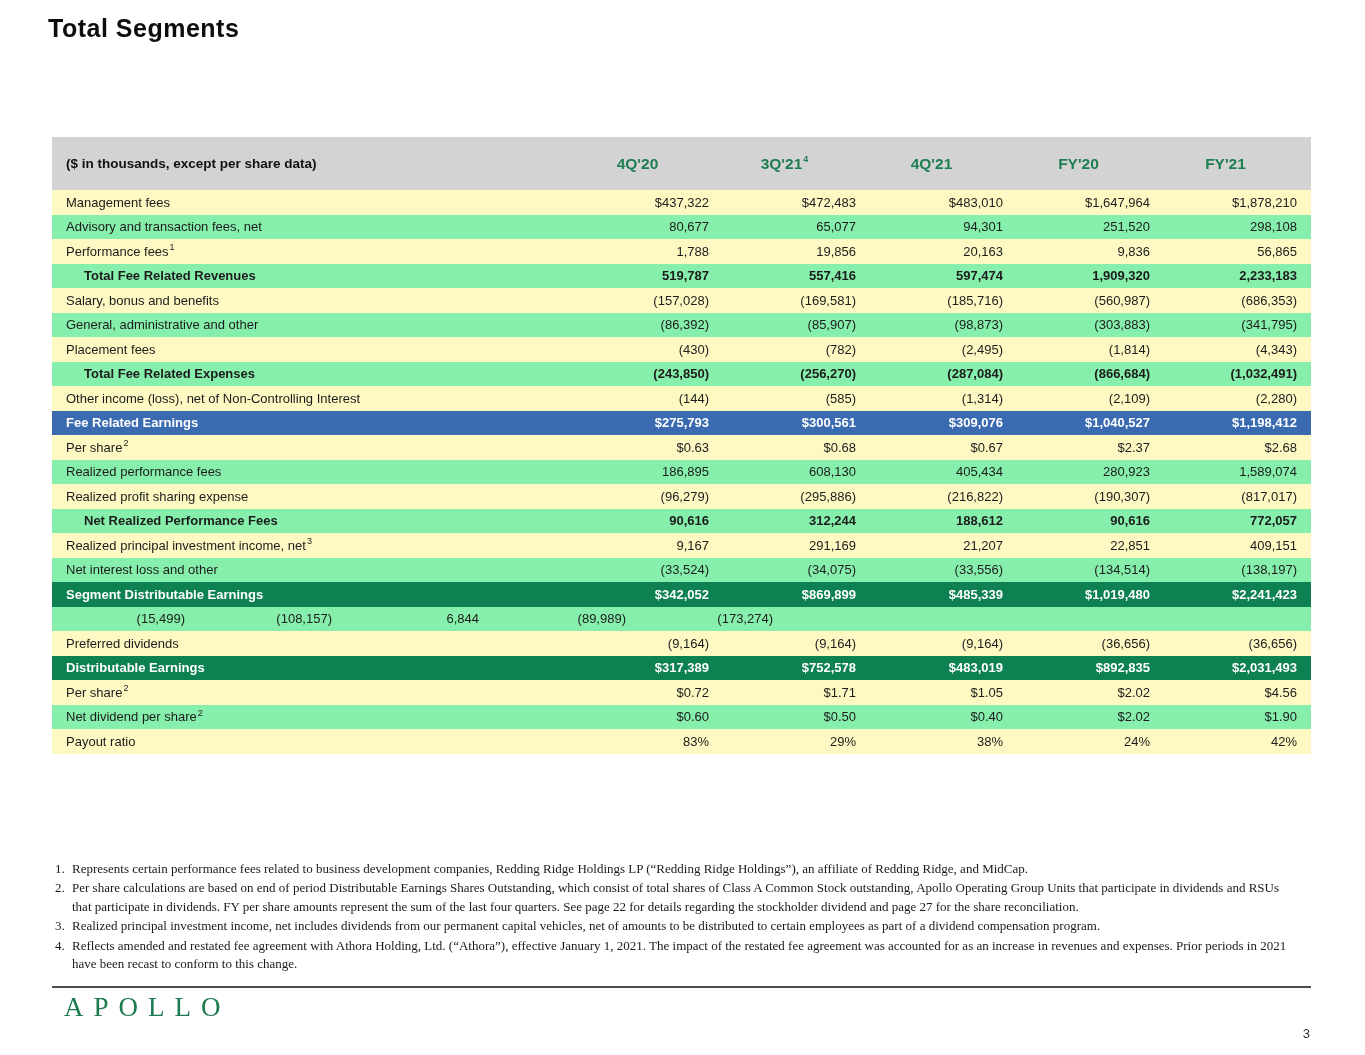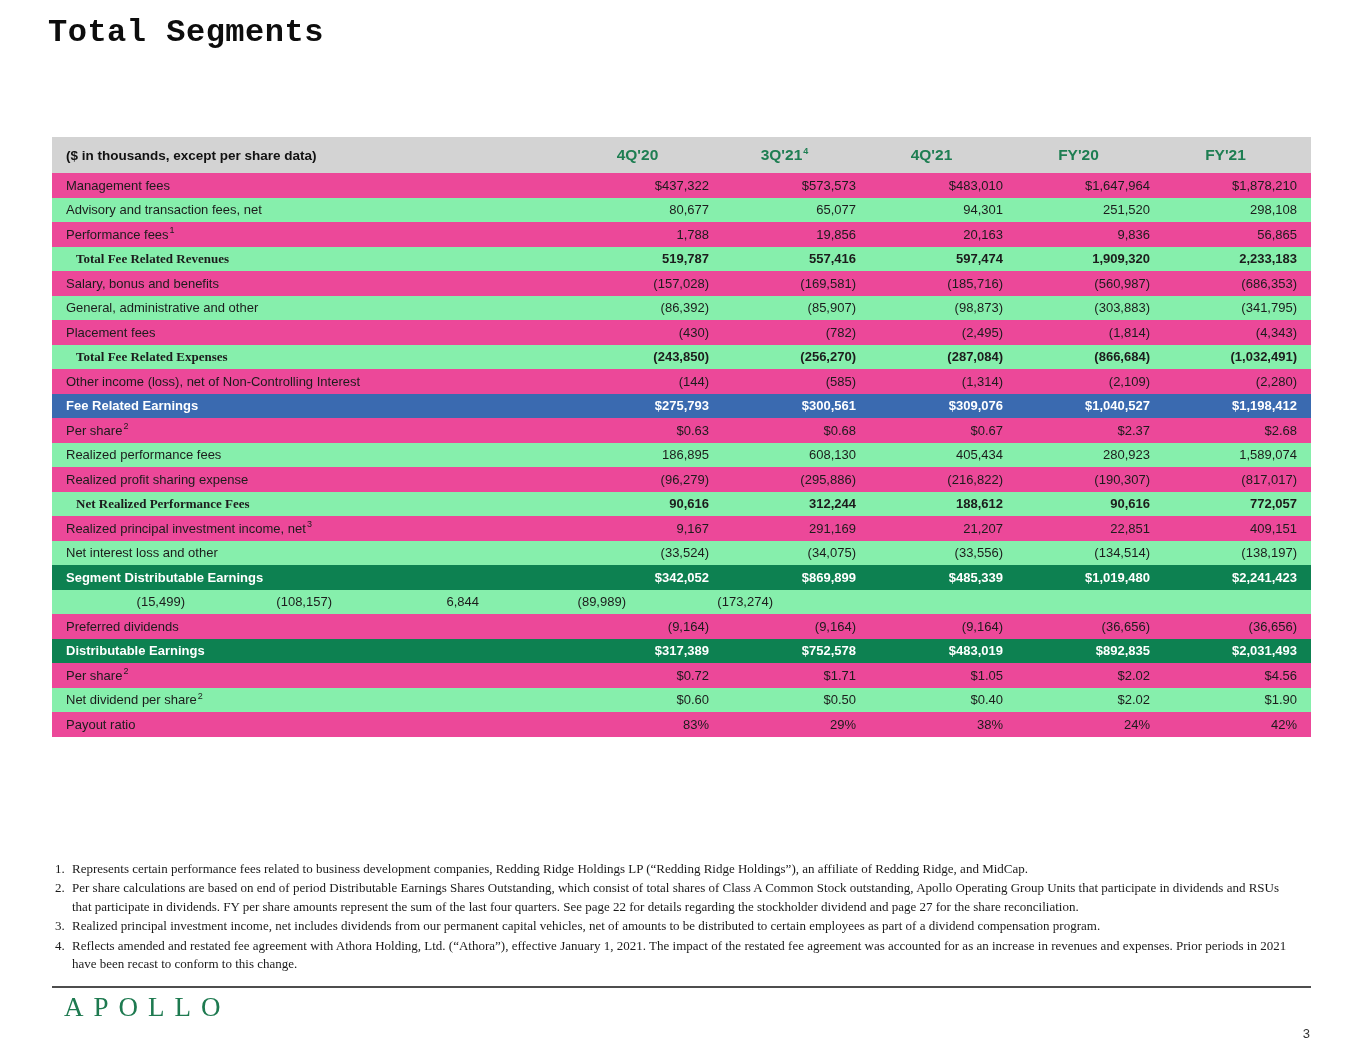--- a/index.html
+++ b/index.html
@@ -2,39 +2,39 @@
 <html><head>
 <meta charset="utf-8">
 <style>
   html,body { margin:0; padding:0; }
   body {
     width:1365px; height:1055px; position:relative; background:#ffffff;
     font-family:"Liberation Sans", sans-serif; overflow:hidden;
   }
   .slide-title {
     position:absolute; left:48px; top:14px;
-    font-family:Liberation Mono, monospace; font-weight:bold;
-    font-size:32px; color:#0d0d0d; letter-spacing:0.5px;
+    font-family:Liberation Sans, sans-serif; font-weight:bold;
+    font-size:25px; color:#0d0d0d; letter-spacing:0.5px;
   }
   .table-wrap { position:absolute; left:52px; top:137px; width:1259px; }
   .thead {
-    display:flex; align-items:center; height:36px;
+    display:flex; align-items:center; height:53px;
     background:#d3d3d3; font-weight:bold;
   }
   .label-cell { width:524px; padding-left:14px; box-sizing:border-box; }
   .num-cell  { width:147px; padding-right:14px; box-sizing:border-box; text-align:right; }
   .thead .label-cell { font-size:13.5px; color:#111; }
   .thead .num-cell { text-align:center; font-size:15.5px; color:#1e7e52; padding-right:24px; }
   .trow {
     display:flex; align-items:center; height:24.5px;
-    font-size:13px; color:#1c1c1c; background:#ec4899;
+    font-size:13px; color:#1c1c1c; background:#fef9c3;
   }
   .trow.shade { background:#86efac; }
   .trow.subtotal { font-weight:bold; }
-  .trow.subtotal .label-cell { padding-left:24px;font-family:Liberation Serif, serif; }
+  .trow.subtotal .label-cell { padding-left:32px; }
   .trow.highlight-blue  { background:#3a6ab0 !important; color:#ffffff; font-weight:bold; }
   .trow.highlight-green { background:#0d8151 !important; color:#ffffff; font-weight:bold; }
   sup.sp { font-size:9px; vertical-align:super; line-height:0; margin-left:1px; }
   .footnotes {
     position:absolute; left:52px; top:860px; width:1246px;
     font-family:"Liberation Serif", serif; font-size:13px; color:#1a1a1a;
   }
   .fn { display:flex; line-height:1.42; margin-bottom:1px; }
   .fn-num { width:20px; flex-shrink:0; padding-left:3px; box-sizing:border-box; }
   .fn-text { flex:1; }
@@ -62,21 +62,21 @@
       <div class="num-cell"><span>3Q'21</span><sup class="sp">4</sup></div>
       <div class="num-cell"><span>4Q'21</span></div>
       <div class="num-cell"><span>FY'20</span></div>
       <div class="num-cell"><span>FY'21</span></div>
     </div>
   <div>
 
   <div class="trow plain">
         <div class="label-cell"><span>Management fees</span></div>
         <div class="num-cell">$437,322</div>
-        <div class="num-cell">$573,573</div>
+        <div class="num-cell">$472,483</div>
         <div class="num-cell">$483,010</div>
         <div class="num-cell">$1,647,964</div>
         <div class="num-cell">$1,878,210</div>
       </div>
       <div class="trow plain shade">
         <div class="label-cell"><span>Advisory and transaction fees, net</span></div>
         <div class="num-cell">80,677</div>
         <div class="num-cell">65,077</div>
         <div class="num-cell">94,301</div>
         <div class="num-cell">251,520</div>

